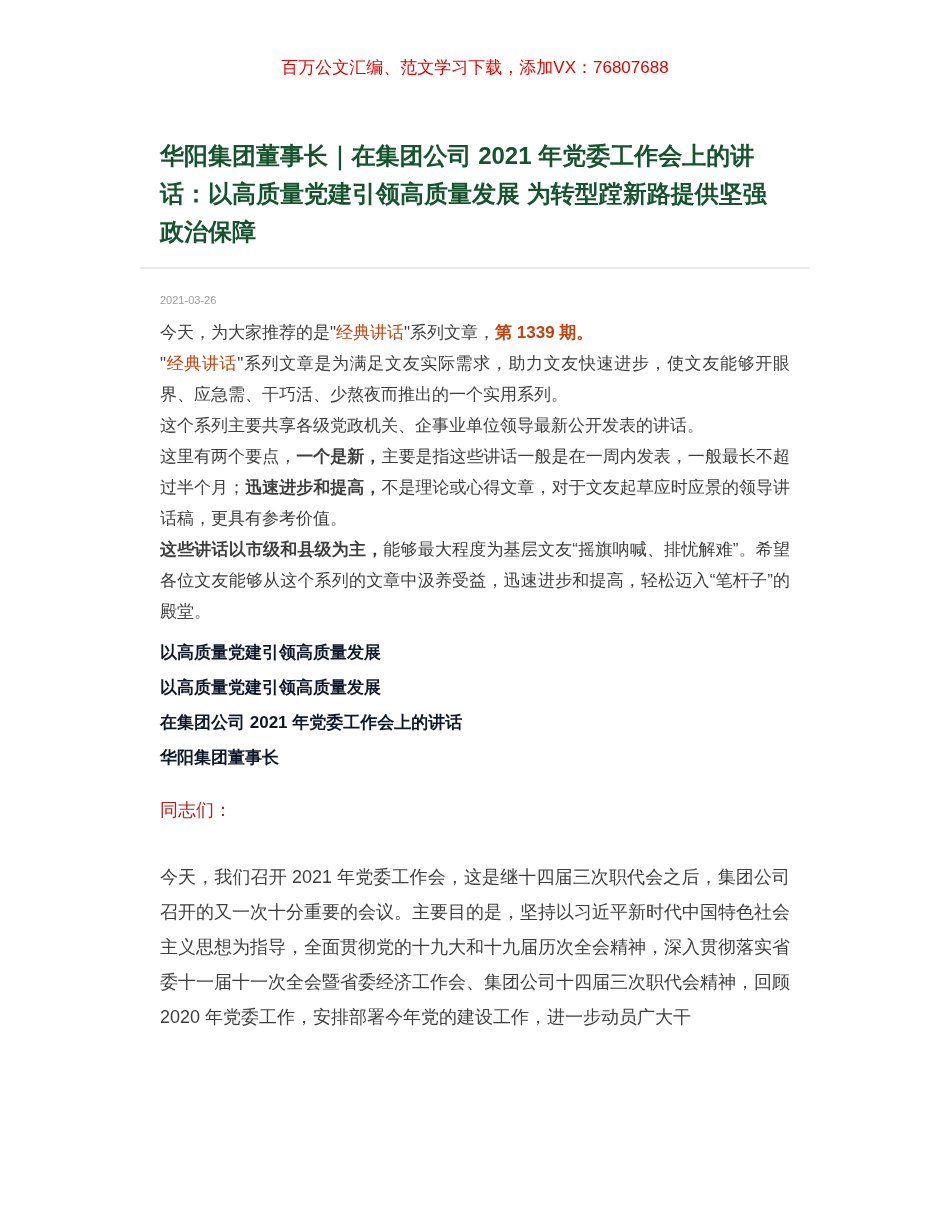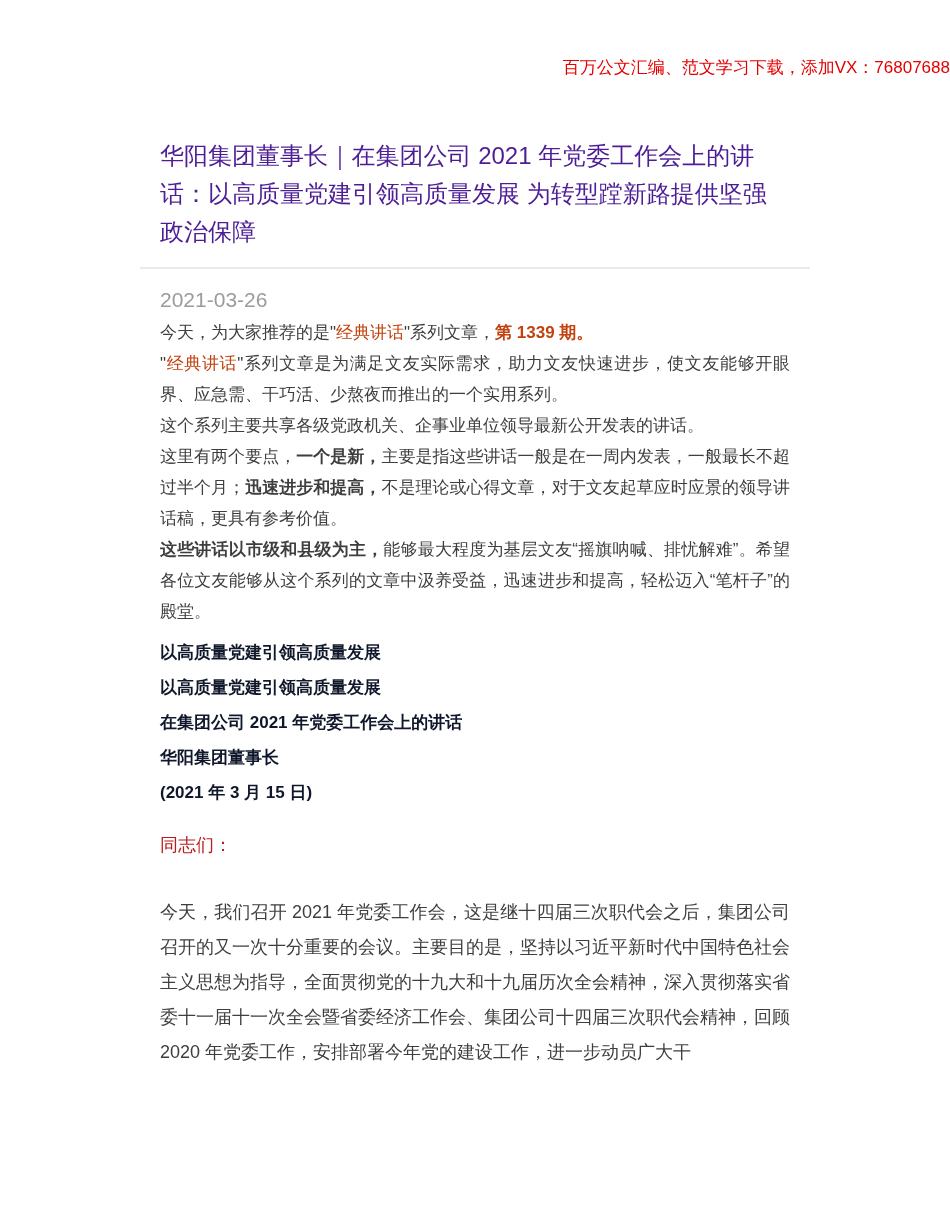--- a/index.html
+++ b/index.html
@@ -8,44 +8,44 @@
   }
   body {
     width: 950px;
     height: 1230px;
     background: #ffffff;
     font-family: "Liberation Sans", sans-serif;
     -webkit-font-smoothing: antialiased;
   }
   .banner {
     padding-top: 57px;
-    text-align: right;
+    text-align: center;
     color: #e60000;
     font-size: 17px;
     line-height: 22px;
   }
   .article {
     width: 670px;
     margin: 0 auto;
   }
   .title {
     margin: 58px 0 0;
     padding: 0 20px 16px;
     font-size: 24px;
     line-height: 38px;
-    font-weight: 400;
-    color: #4c1d95;
+    font-weight: 700;
+    color: #14532d;
     border-bottom: 2px solid #e9e9ee;
   }
   .content {
     padding: 0 20px;
   }
   .date {
     margin-top: 20px;
-    font-size: 21px;
+    font-size: 11px;
     line-height: 22px;
     color: #9b9b9b;
   }
   .intro {
     margin-top: 6px;
   }
   .intro p {
     margin: 0;
     font-size: 17px;
     line-height: 31px;
@@ -107,21 +107,20 @@
         <p><span class="seg-normal">这个系列主要共享各级党政机关、企事业单位领导最新公开发表的讲话。</span></p>
         <p><span class="seg-normal">这里有两个要点，</span><span class="seg-bold">一个是新，</span><span class="seg-normal">主要是指这些讲话一般是在一周内发表，一般最长不超过半个月；</span><span class="seg-bold">迅速进步和提高，</span><span class="seg-normal">不是理论或心得文章，对于文友起草应时应景的领导讲话稿，更具有参考价值。</span></p>
         <p><span class="seg-bold">这些讲话以市级和县级为主，</span><span class="seg-normal">能够最大程度为基层文友“摇旗呐喊、排忧解难”。希望各位文友能够从这个系列的文章中汲养受益，迅速进步和提高，轻松迈入“笔杆子”的殿堂。</span></p>
       </div>
 
     <div class="red-block">
         <div class="red-line">以高质量党建引领高质量发展</div>
         <div class="red-line">以高质量党建引领高质量发展</div>
         <div class="red-line">在集团公司 2021 年党委工作会上的讲话</div>
         <div class="red-line">华阳集团董事长</div>
-        <div class="red-line">(2021 年 3 月 15 日)</div>
       </div>
 
     <div class="greeting">同志们：</div>
 
     <div class="speech-p">今天，我们召开 2021 年党委工作会，这是继十四届三次职代会之后，集团公司召开的又一次十分重要的会议。主要目的是，坚持以习近平新时代中国特色社会主义思想为指导，全面贯彻党的十九大和十九届历次全会精神，深入贯彻落实省委十一届十一次全会暨省委经济工作会、集团公司十四届三次职代会精神，回顾 2020 年党委工作，安排部署今年党的建设工作，进一步动员广大干</div>
 
   </div>
 </div>
 
 </body></html>

